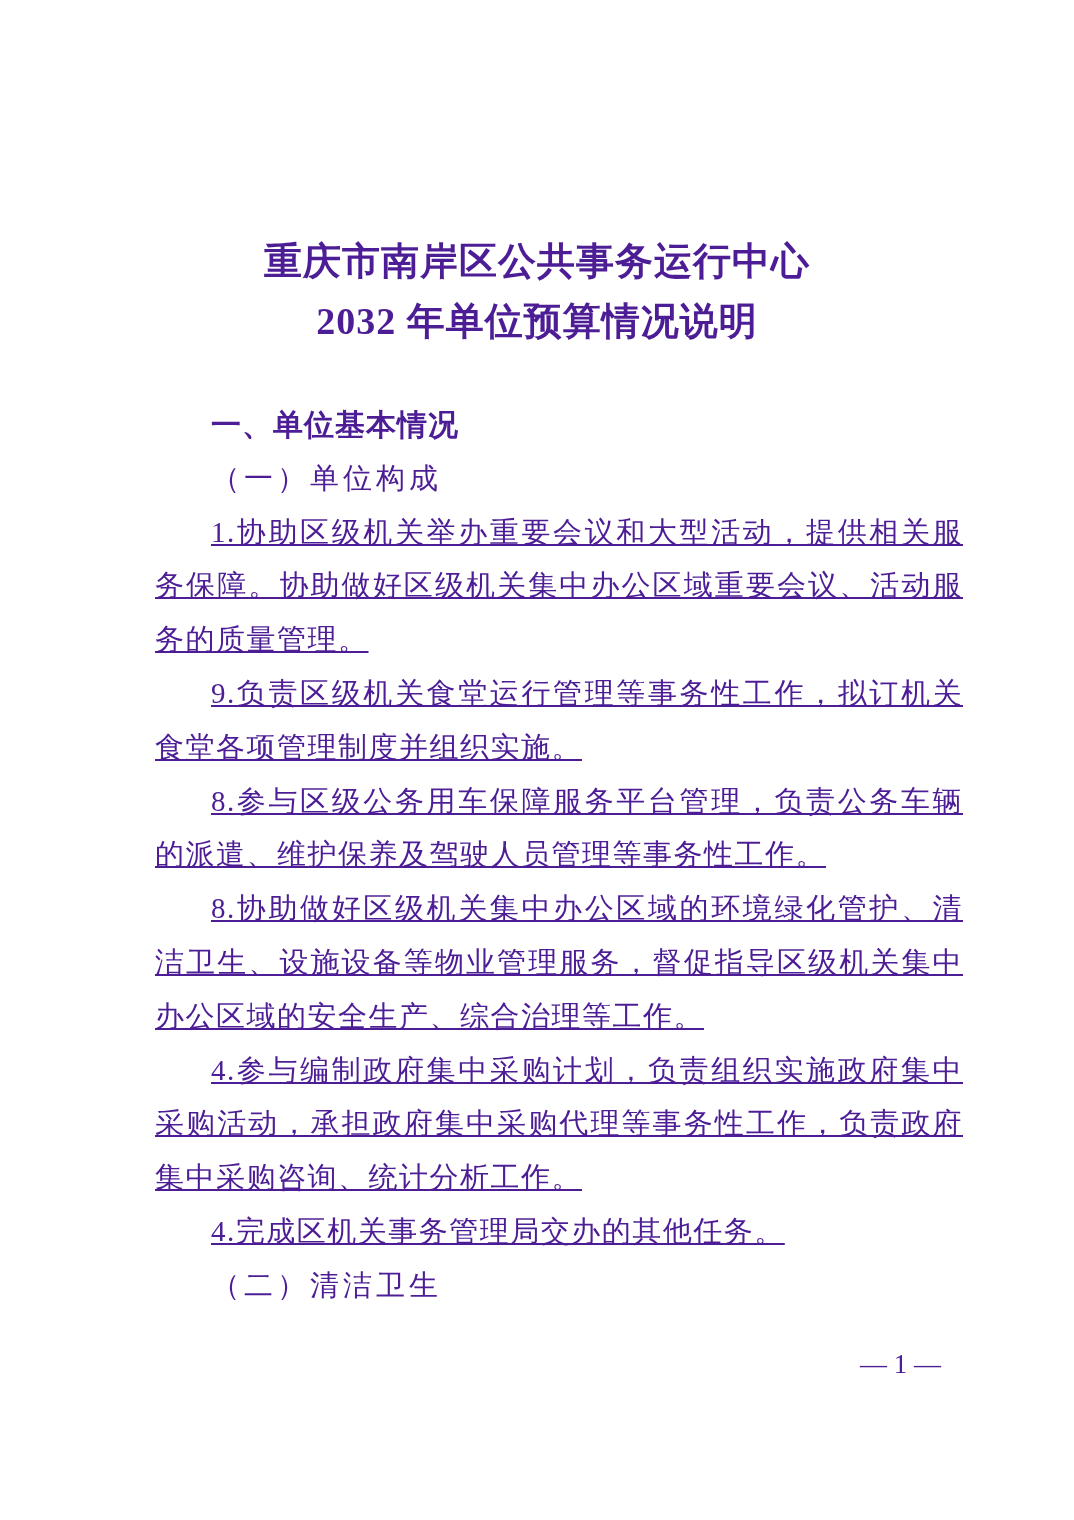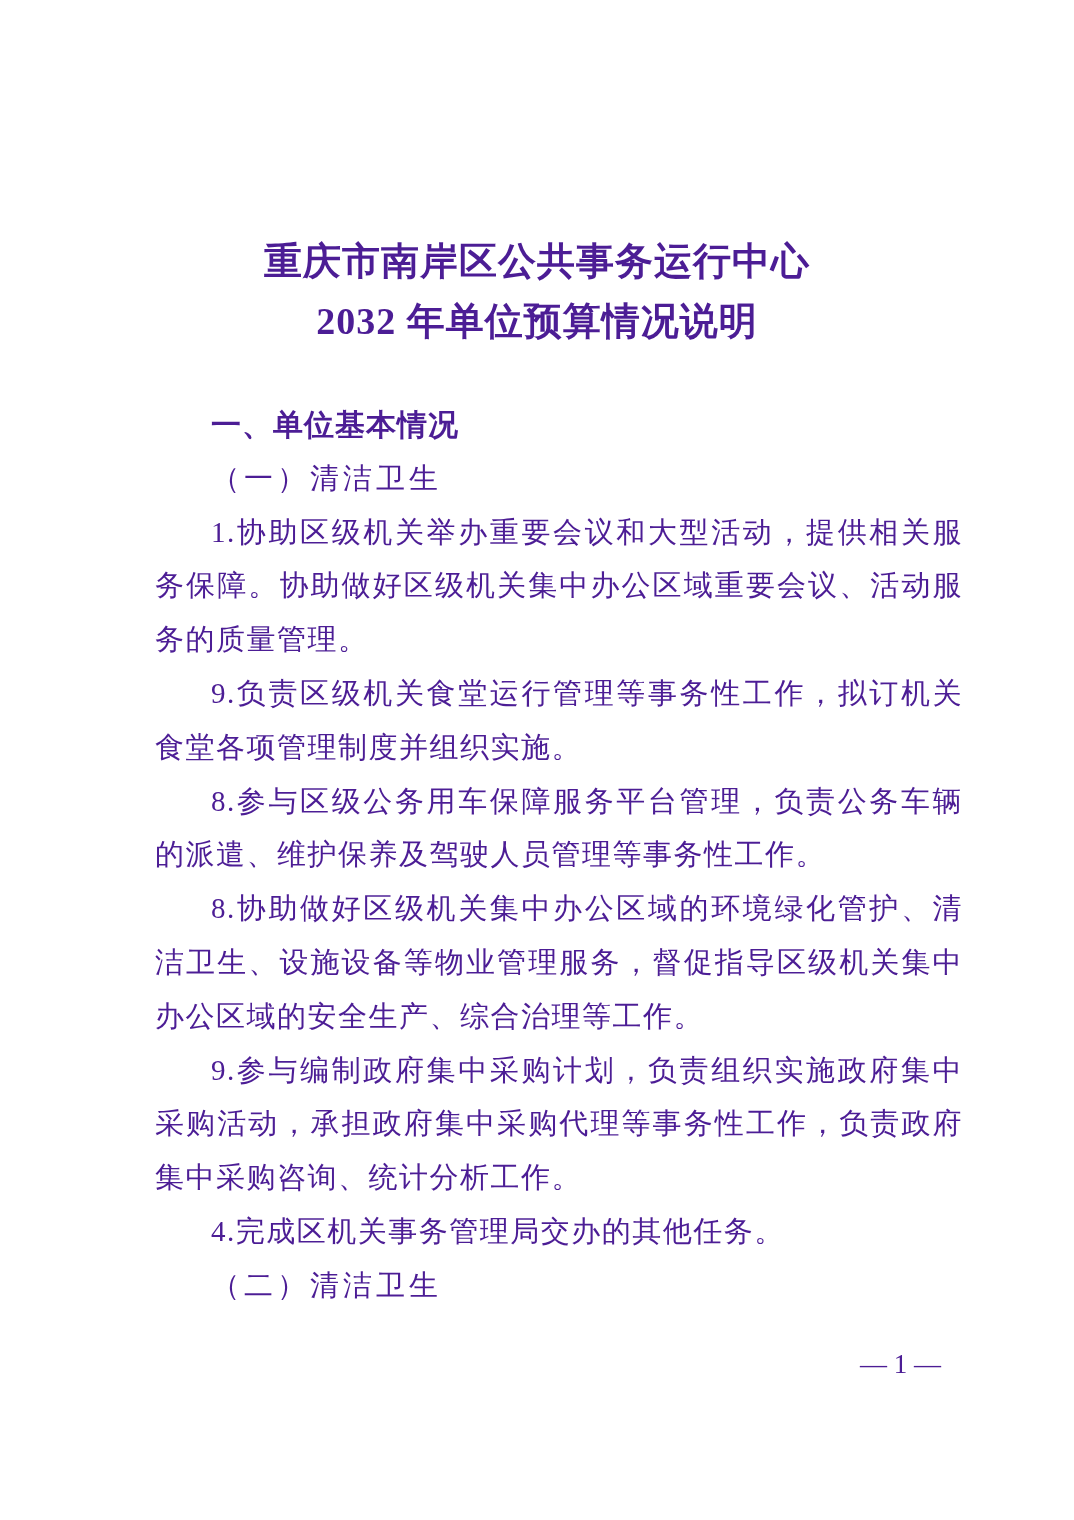--- a/index.html
+++ b/index.html
@@ -58,20 +58,21 @@
   
   .subsection-heading {
     font-weight: normal;
     font-size: 29px;
     letter-spacing: 4px;
     line-height: 53.8px;
     font-family: "Liberation Serif", "DejaVu Serif", serif;
   }
   .para {
     font-weight: normal;
+    text-decoration: underline;
   }
   
   .page-footer {
     position: absolute;
     top: 1348px;
     right: 133px;
     font-size: 27px;
     line-height: 32px;
     font-family: "Liberation Serif", "DejaVu Serif", serif;
   }
@@ -82,31 +83,31 @@
 <div class="page">
 
   <header class="title-block">
     <div>重庆市南岸区公共事务运行中心</div>
     <div>2032 年单位预算情况说明</div>
   </header>
 
   <main class="content">
     <h1 class="section-heading">一、单位基本情况</h1>
 
-    <h2 class="subsection-heading">（一）清洁卫生</h2>
+    <h2 class="subsection-heading">（一）单位构成</h2>
 
     <p class="para">1.协助区级机关举办重要会议和大型活动，提供相关服务保障。协助做好区级机关集中办公区域重要会议、活动服务的质量管理。</p>
 
     <p class="para">9.负责区级机关食堂运行管理等事务性工作，拟订机关食堂各项管理制度并组织实施。</p>
 
     <p class="para">8.参与区级公务用车保障服务平台管理，负责公务车辆的派遣、维护保养及驾驶人员管理等事务性工作。</p>
 
     <p class="para">8.协助做好区级机关集中办公区域的环境绿化管护、清洁卫生、设施设备等物业管理服务，督促指导区级机关集中办公区域的安全生产、综合治理等工作。</p>
 
-    <p class="para">9.参与编制政府集中采购计划，负责组织实施政府集中采购活动，承担政府集中采购代理等事务性工作，负责政府集中采购咨询、统计分析工作。</p>
+    <p class="para">4.参与编制政府集中采购计划，负责组织实施政府集中采购活动，承担政府集中采购代理等事务性工作，负责政府集中采购咨询、统计分析工作。</p>
 
     <p class="para">4.完成区机关事务管理局交办的其他任务。</p>
 
     <h2 class="subsection-heading">（二）清洁卫生</h2>
   </main>
 
   <footer class="page-footer">
     <span>— 1 —</span>
   </footer>
 

